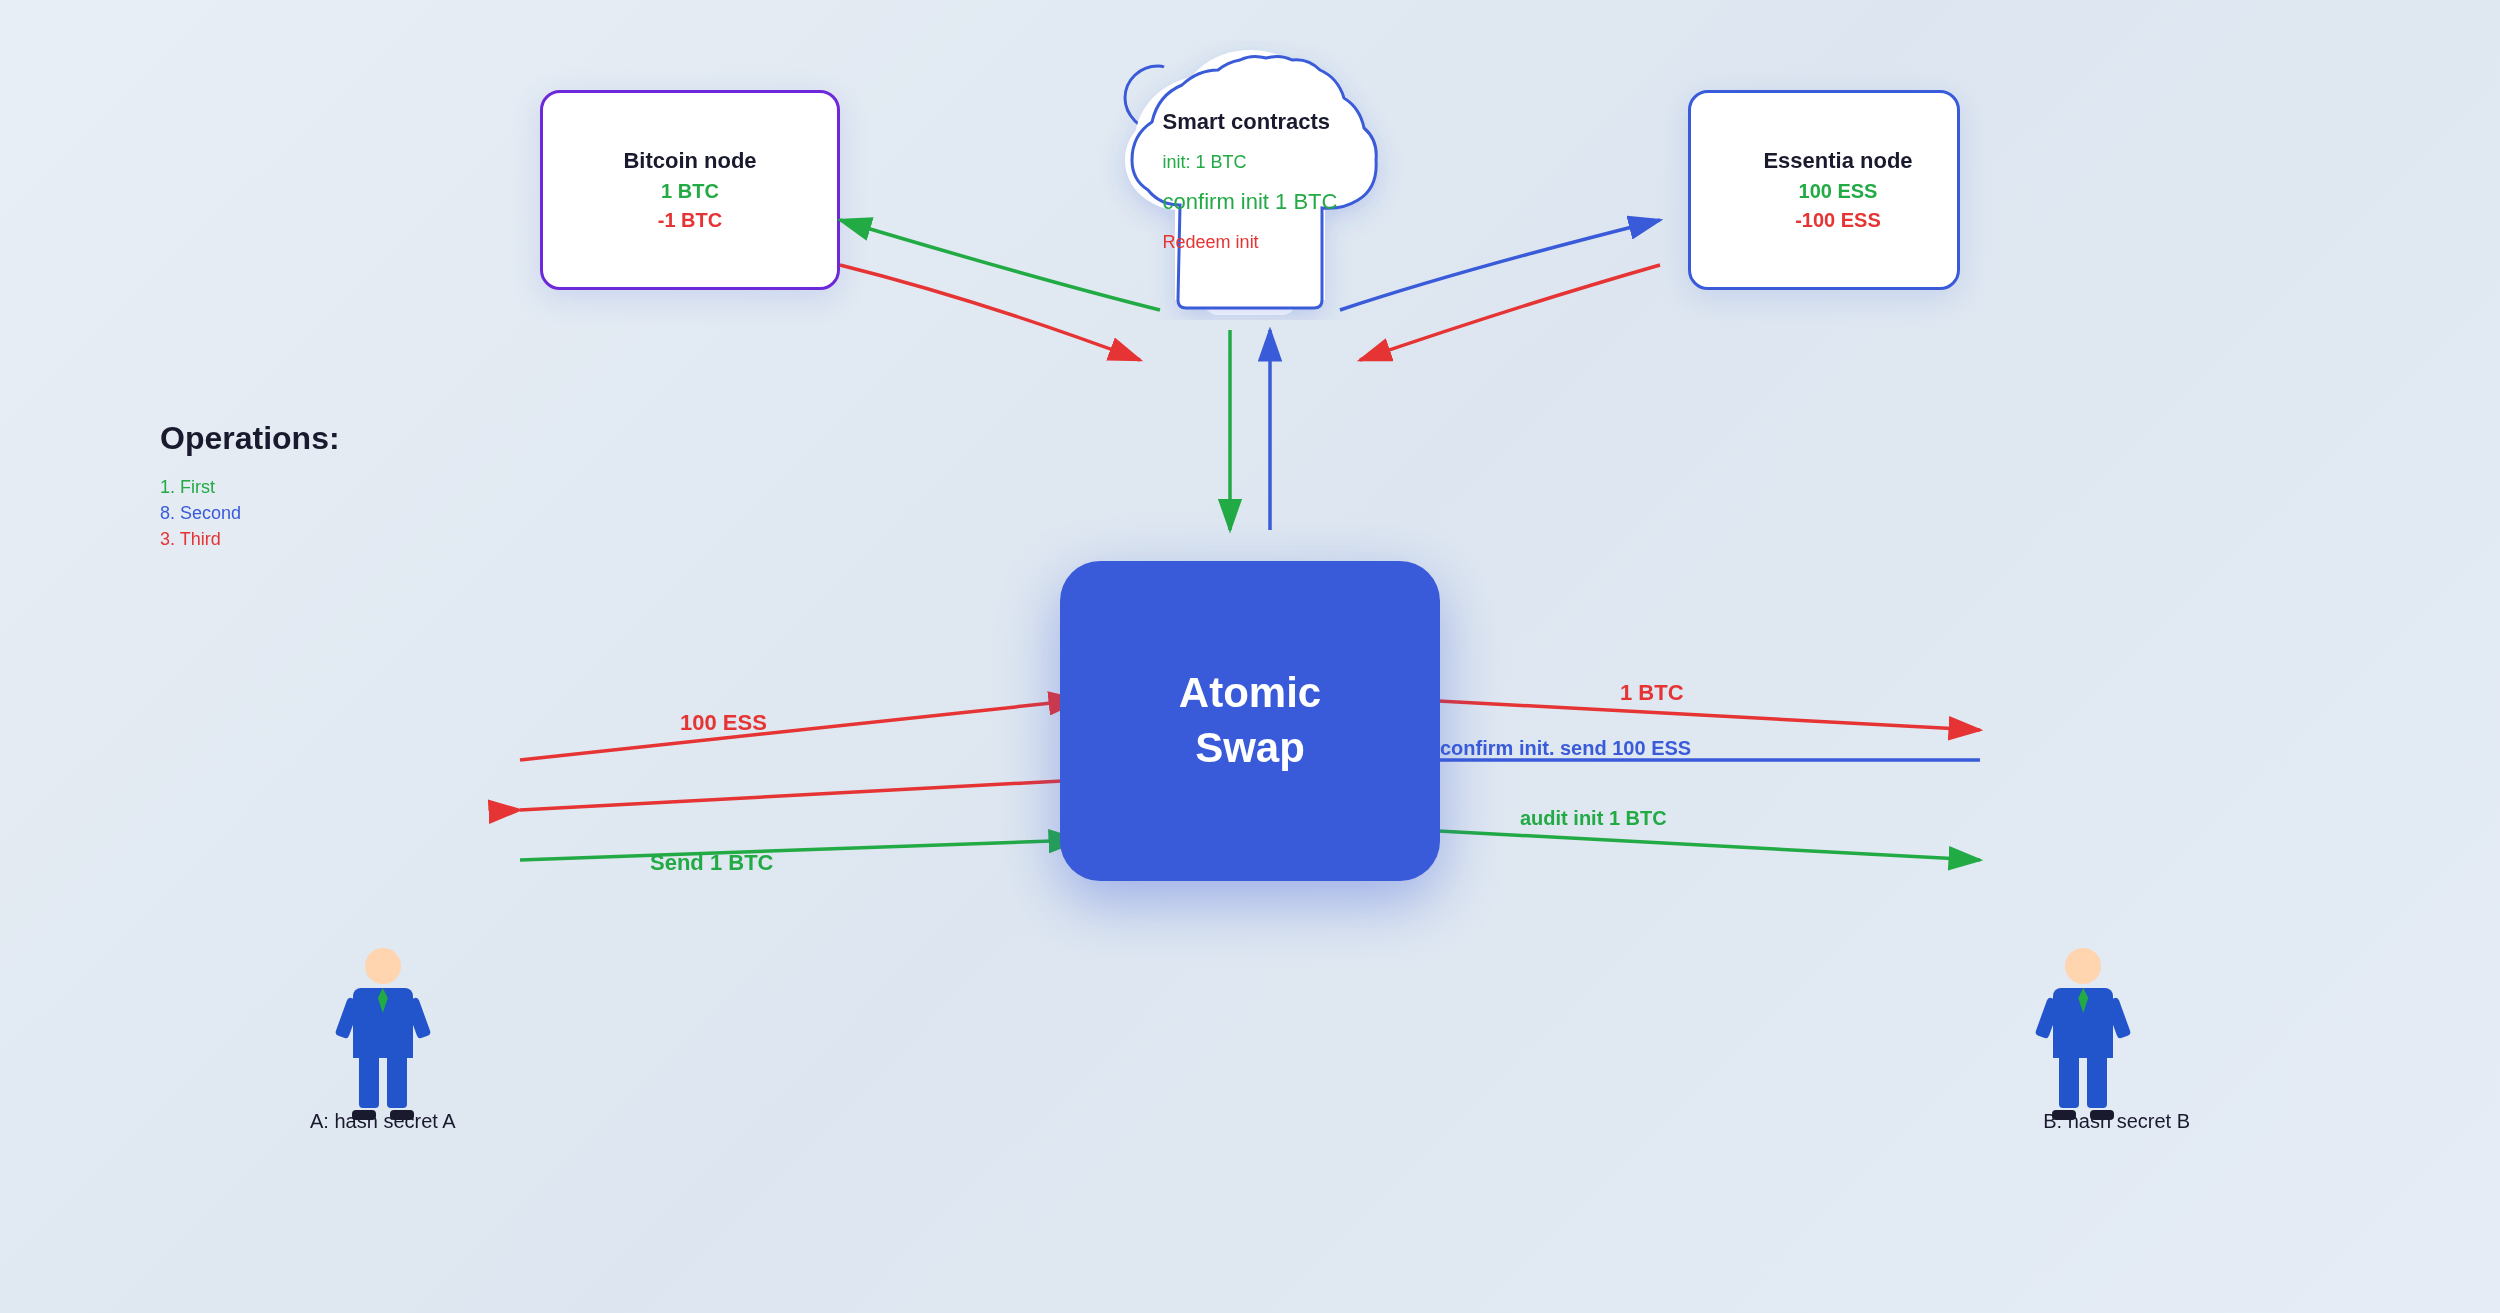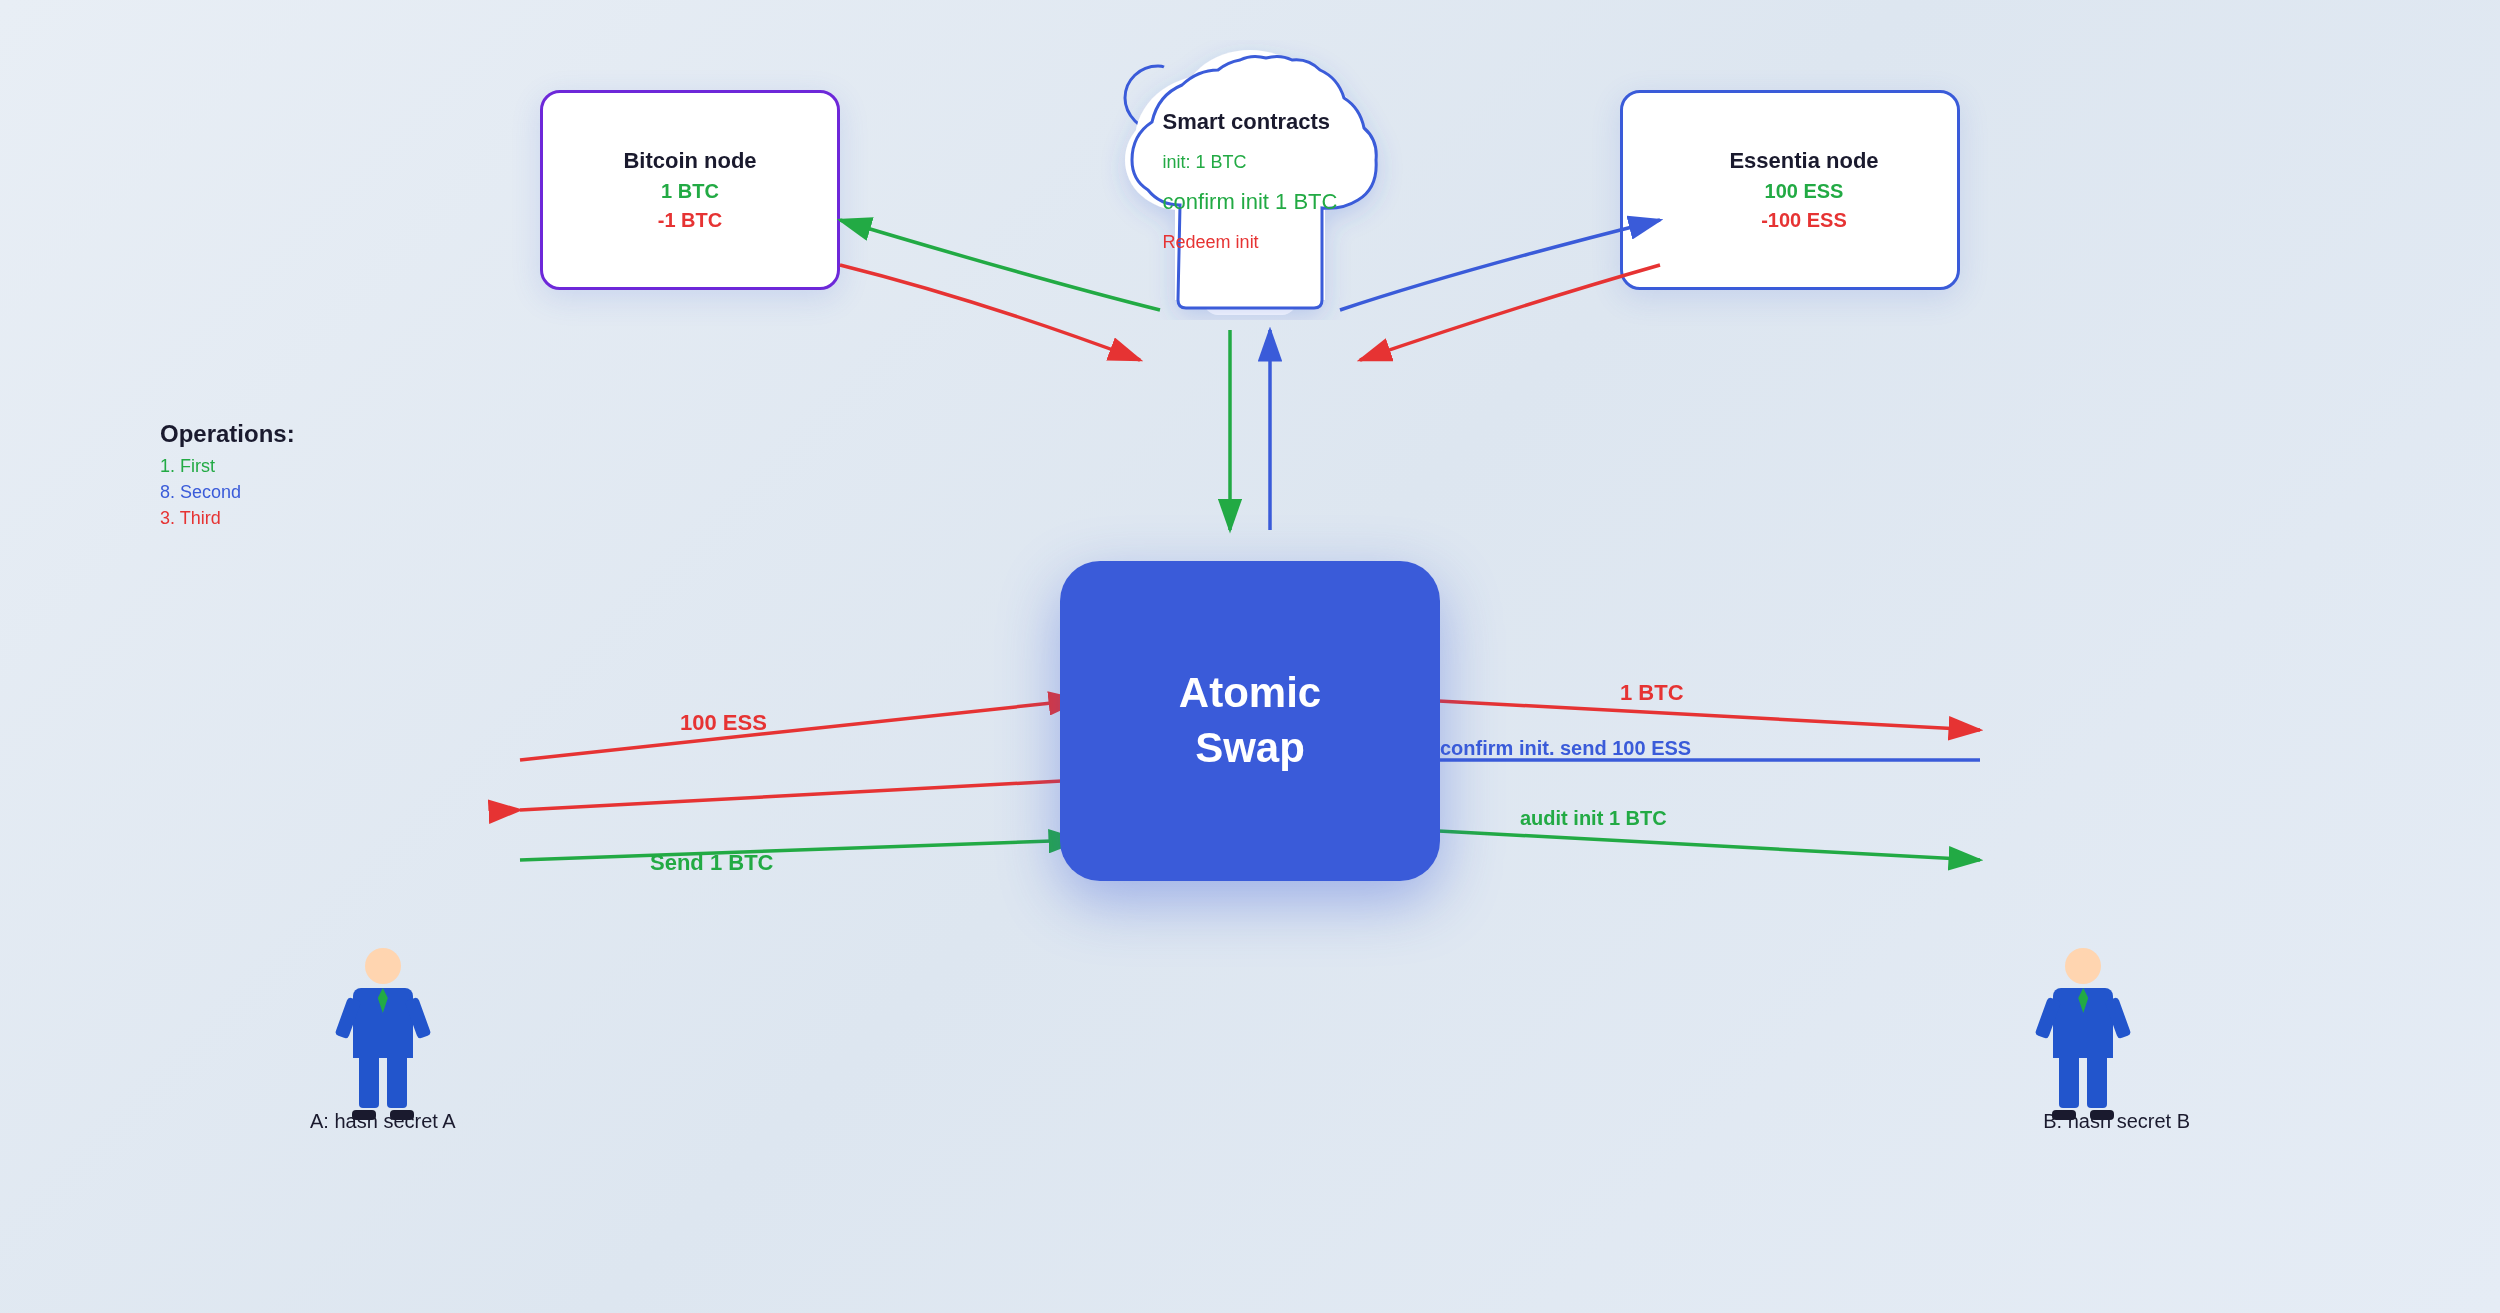--- a/index.html
+++ b/index.html
@@ -59,21 +59,21 @@
       color: #1a1a2e;
     }
     .btc-positive { color: #22aa44; font-size: 20px; font-weight: bold; }
     .btc-negative { color: #e63333; font-size: 20px; font-weight: bold; }
 
     
     .essentia-node-box {
       position: absolute;
       right: 540px;
       top: 90px;
-      width: 340px;
+      width: 272px;
       height: 200px;
       background: white;
       border: 3px solid #3a5bd9;
       border-radius: 20px;
       display: flex;
       flex-direction: column;
       align-items: center;
       justify-content: center;
       gap: 6px;
       box-shadow: 0 8px 30px rgba(58, 91, 217, 0.15);
@@ -117,24 +117,24 @@
     .sc-confirm { color: #22aa44; font-size: 22px; }
     .sc-redeem { color: #e63333; font-size: 18px; }
 
     
     .operations-panel {
       position: absolute;
       left: 160px;
       top: 420px;
     }
     .operations-title {
-      font-size: 24px;
+      font-size: 32px;
       font-weight: bold;
       color: #1a1a2e;
-      margin-bottom: 8px;
+      margin-bottom: 20px;
     }
     .op-item { font-size: 18px; margin: 5px 0; }
     .op-first { color: #22aa44; }
     .op-second { color: #3a5bd9; }
     .op-third { color: #e63333; }
 
     
     .person-a {
       position: absolute;
       left: 310px;

